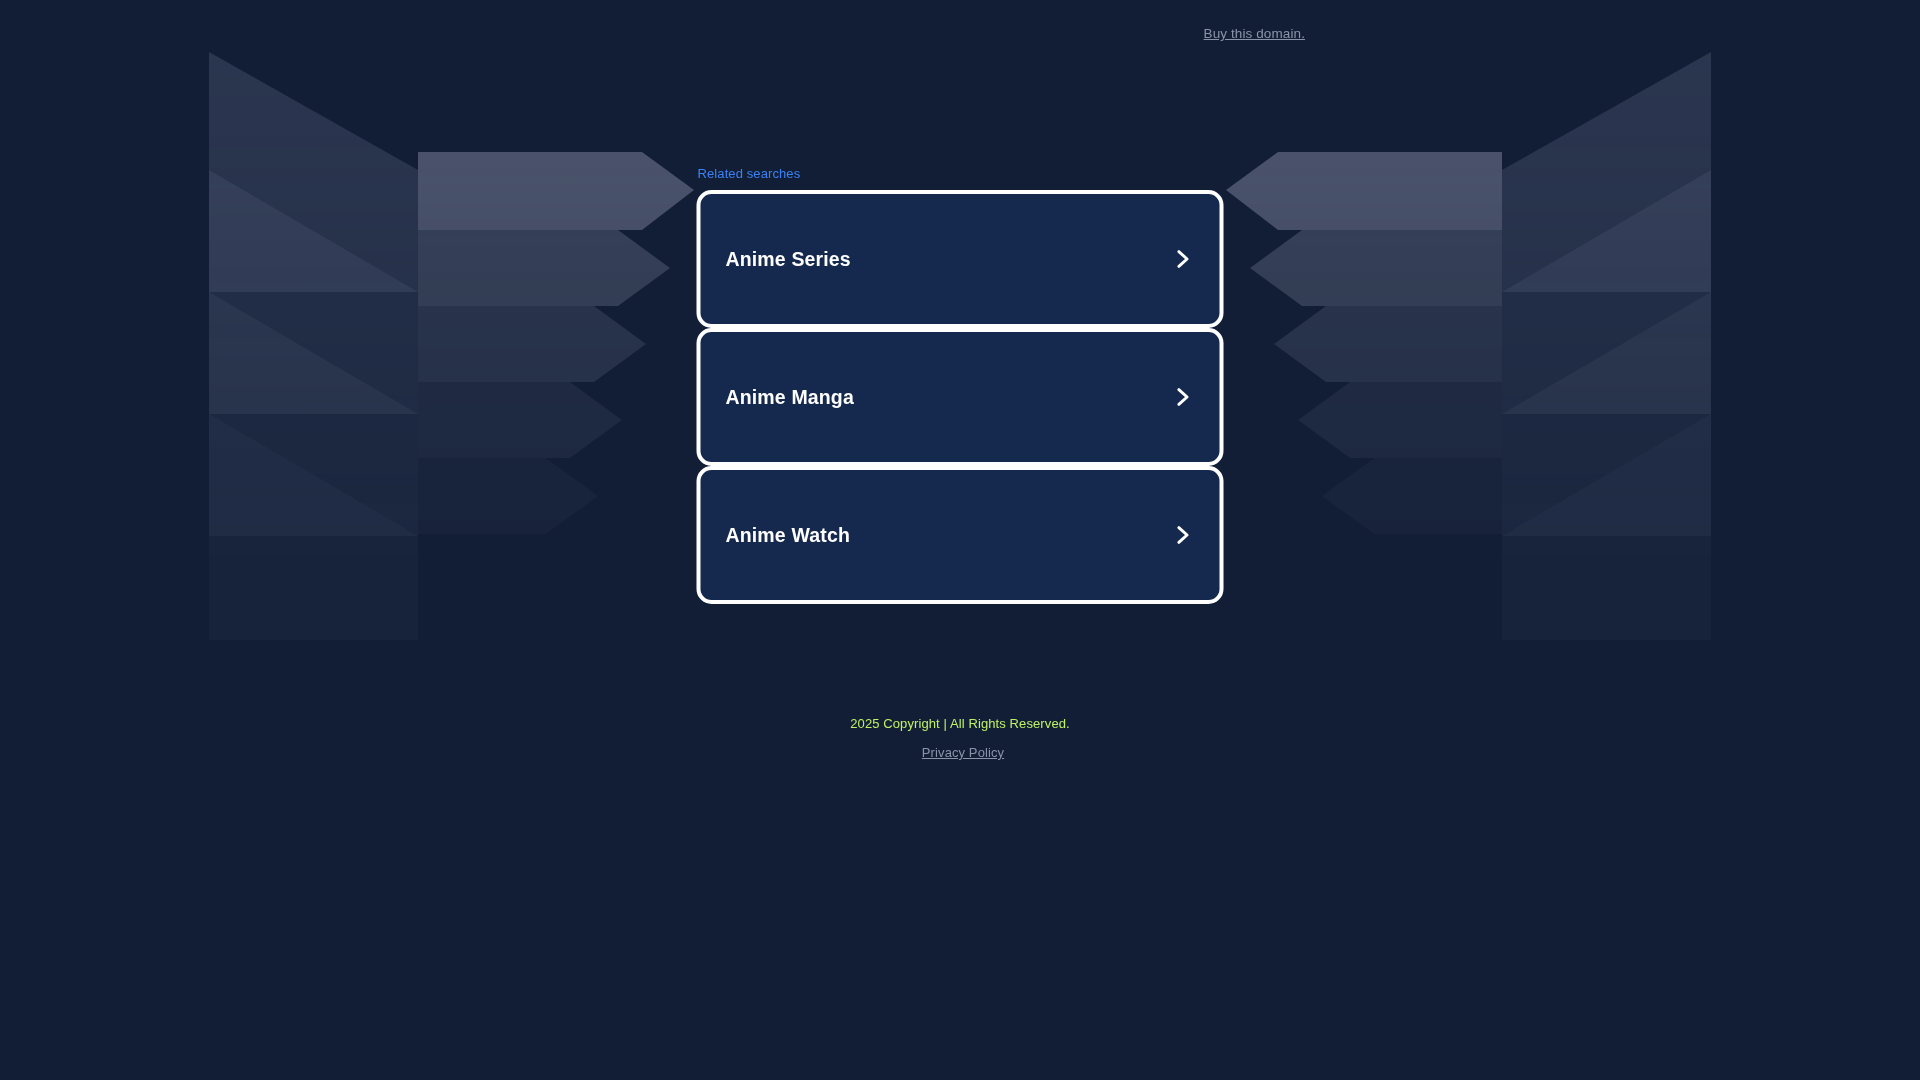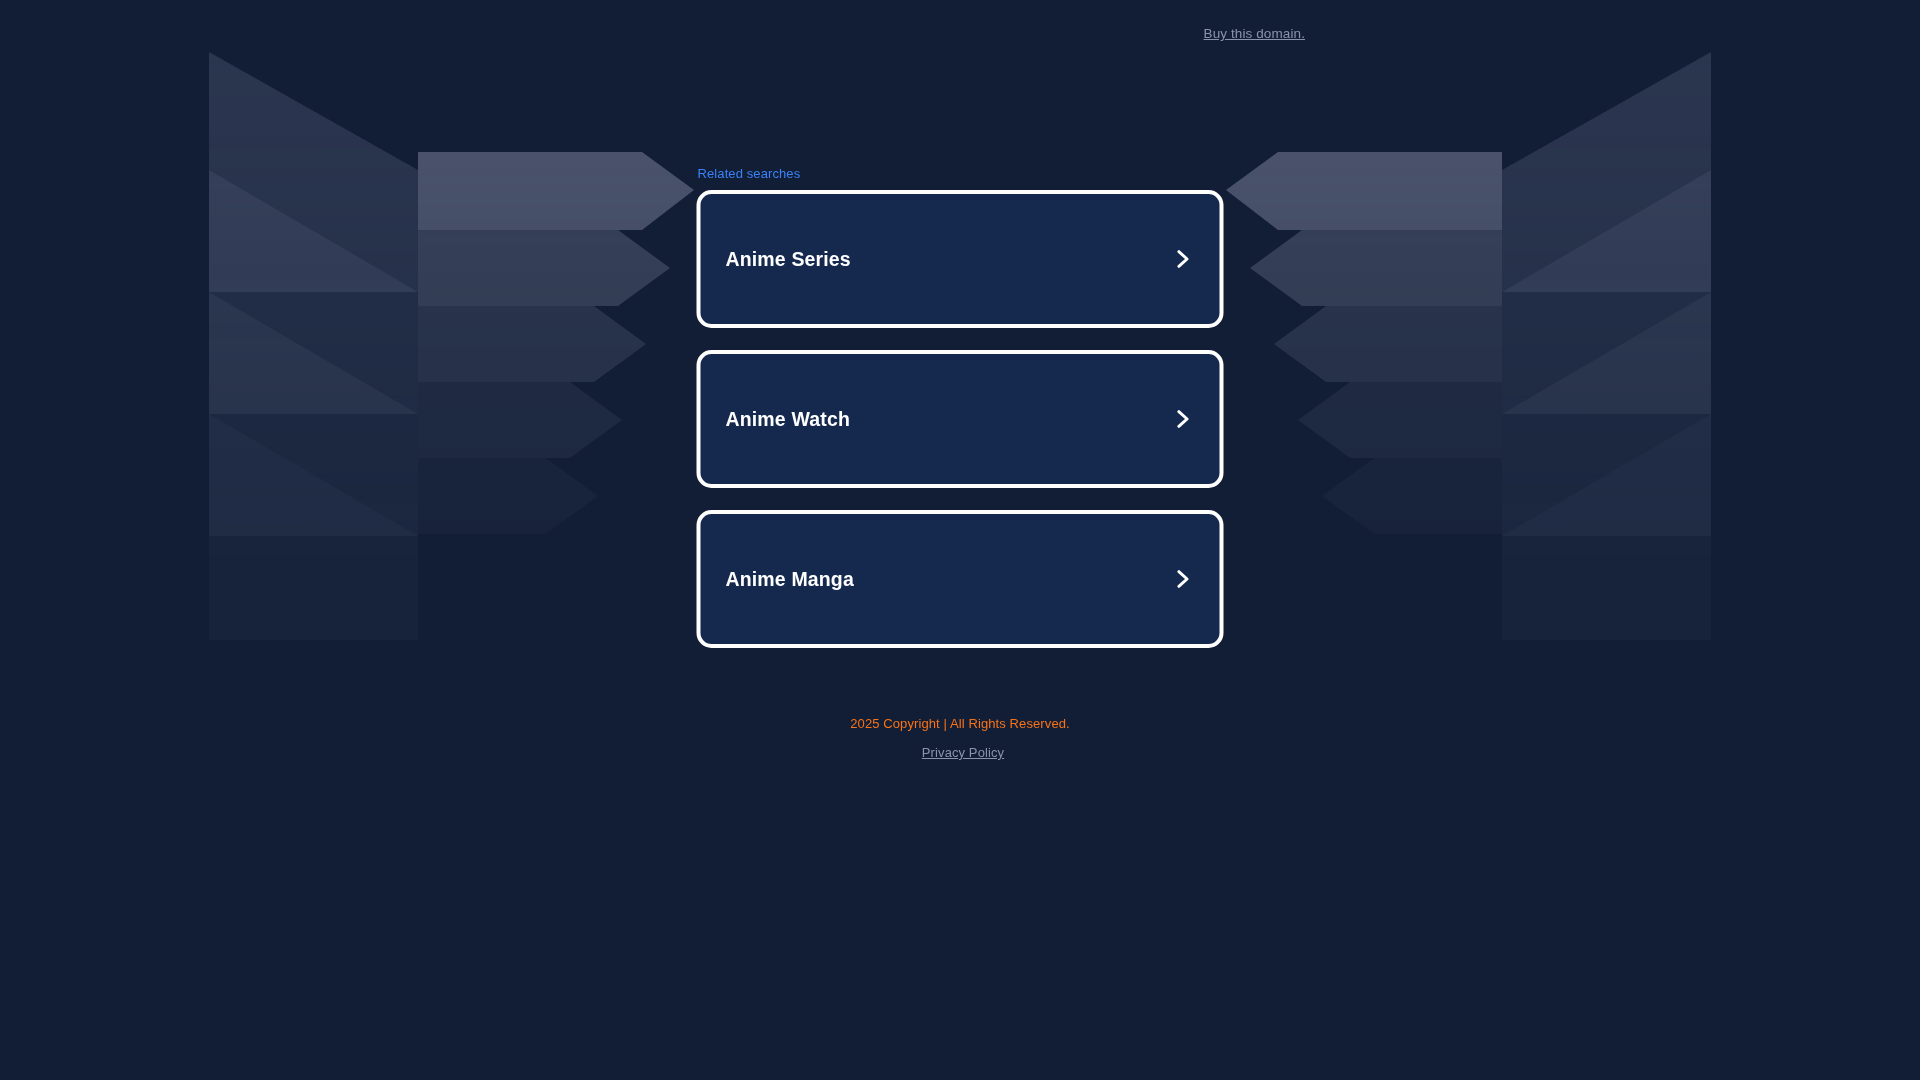--- a/index.html
+++ b/index.html
@@ -70,21 +70,20 @@
     position:relative;
     width:527px;
     height:138px;
     background:#15294f;
     border:4px solid #ffffff;
     border-radius:15px;
     display:flex;
     align-items:center;
     justify-content:space-between;
     padding:0 26px 0 25px;
-    margin-bottom:22px;
     cursor:pointer;
   }
   .card:last-child { margin-bottom:0; }
 
   .card-label {
     font-size:19.5px;
     font-weight:bold;
     color:#ffffff;
     letter-spacing:.15px;
     line-height:24px;
@@ -102,21 +101,21 @@
     position:absolute;
     top:715px;
     left:50%;
     transform:translateX(-50%);
     width:700px;
     text-align:center;
     z-index:3;
   }
   .copyright {
     font-size:13px;
-    color:#f97316;
+    color:#bef264;
     line-height:18px;
     letter-spacing:.1px;
   }
   .privacy-link {
     display:inline-block;
     margin-top:12px;
     font-size:13px;
     color:#8b93a8;
     text-decoration:underline;
     letter-spacing:.1px;
@@ -179,31 +178,31 @@
   <div class="related-label">Related searches</div>
 
   <div class="card">
     <span class="card-label">Anime Series</span>
     <svg class="chev" viewBox="0 0 24 24" fill="none" stroke="#ffffff" stroke-width="3.2" stroke-linecap="round" stroke-linejoin="round" aria-hidden="true">
       <polyline points="8,4 17,12 8,20"></polyline>
     </svg>
   </div>
 
   <div class="card">
+    <span class="card-label">Anime Manga</span>
+    <svg class="chev" viewBox="0 0 24 24" fill="none" stroke="#ffffff" stroke-width="3.2" stroke-linecap="round" stroke-linejoin="round" aria-hidden="true">
+      <polyline points="8,4 17,12 8,20"></polyline>
+    </svg>
+  </div>
+
+  <div class="card">
     <span class="card-label">Anime Watch</span>
     <svg class="chev" viewBox="0 0 24 24" fill="none" stroke="#ffffff" stroke-width="3.2" stroke-linecap="round" stroke-linejoin="round" aria-hidden="true">
       <polyline points="8,4 17,12 8,20"></polyline>
     </svg>
   </div>
 
-  <div class="card">
-    <span class="card-label">Anime Manga</span>
-    <svg class="chev" viewBox="0 0 24 24" fill="none" stroke="#ffffff" stroke-width="3.2" stroke-linecap="round" stroke-linejoin="round" aria-hidden="true">
-      <polyline points="8,4 17,12 8,20"></polyline>
-    </svg>
-  </div>
-
 </div>
 
 <div class="footer">
   <div class="copyright">2025 Copyright | All Rights Reserved.</div>
   <a class="privacy-link">Privacy Policy</a>
 </div>
 
 </body></html>

